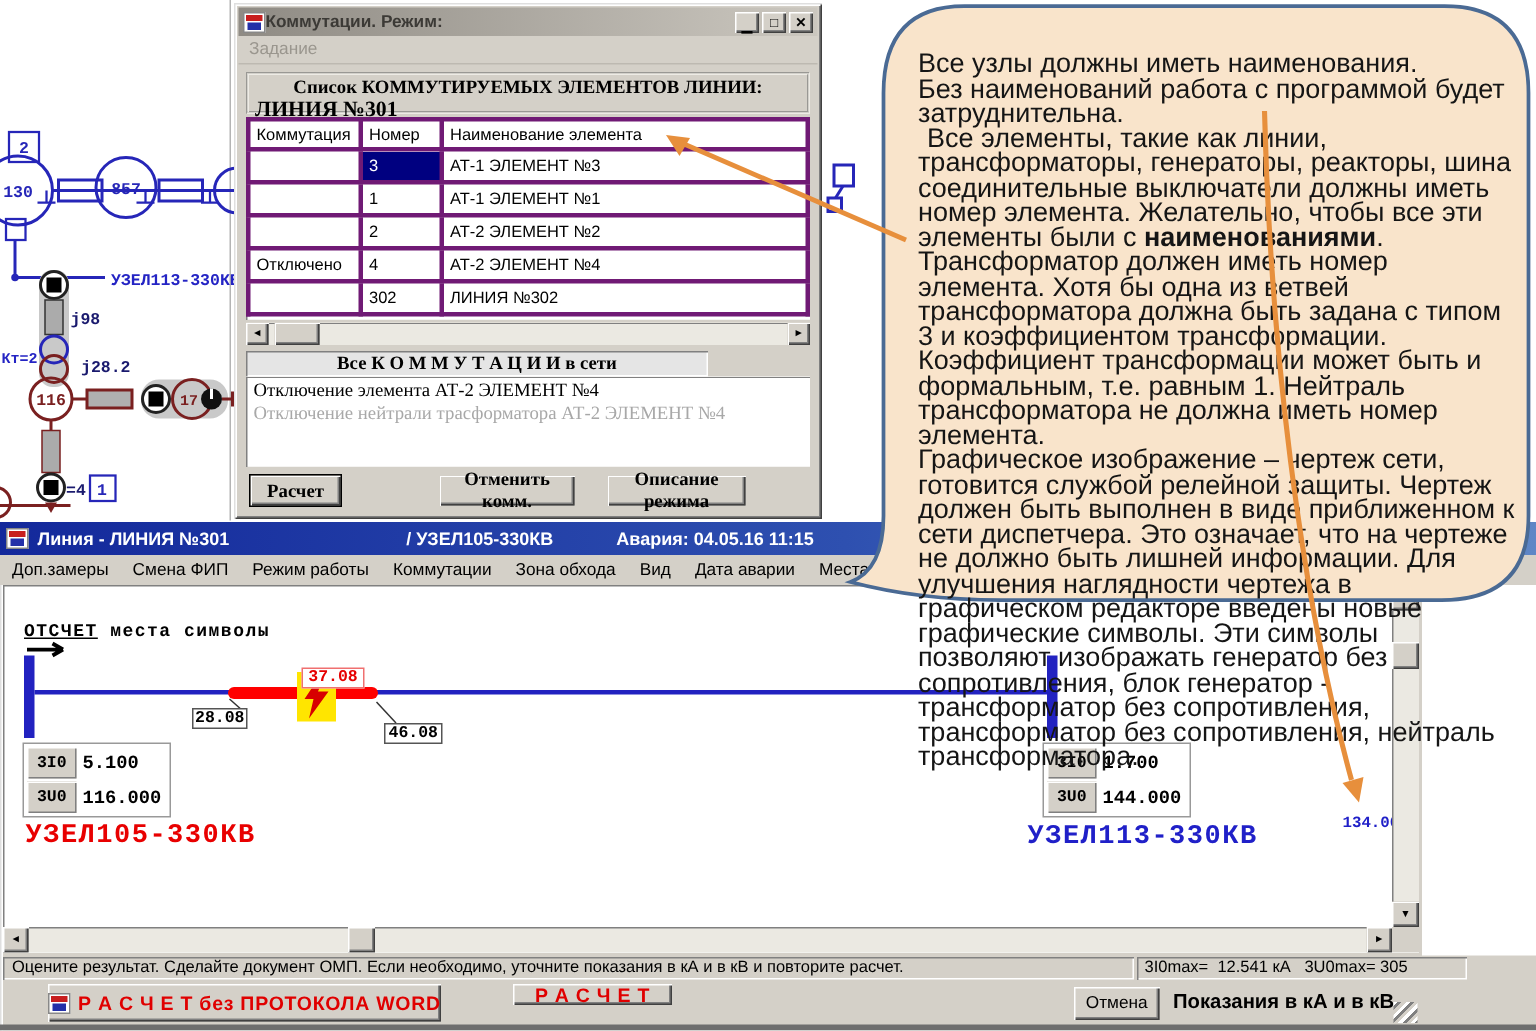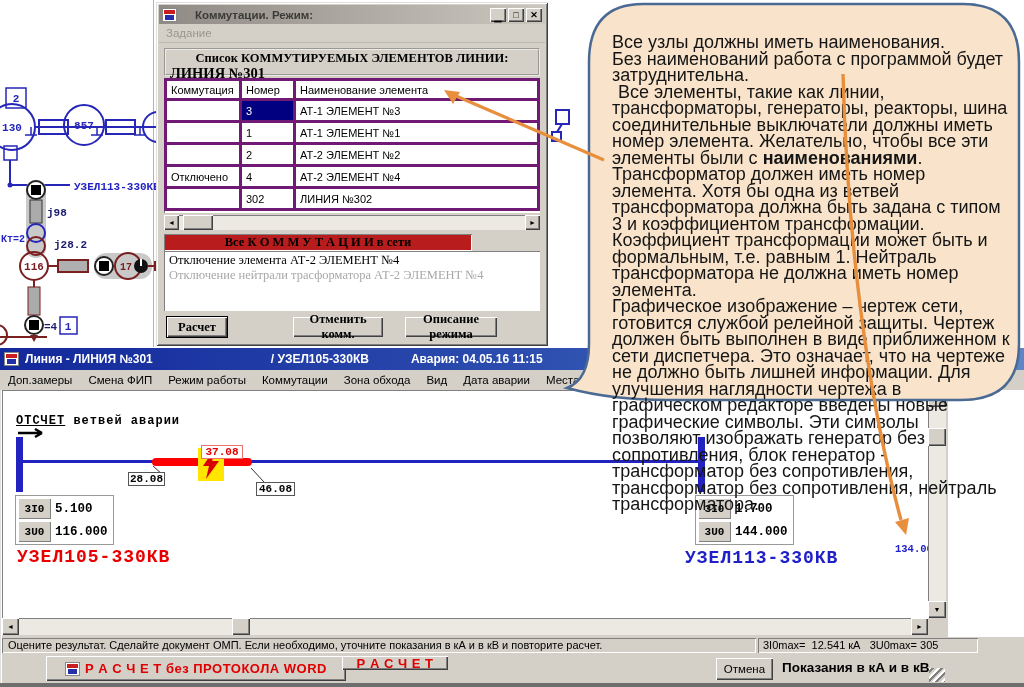--- a/index.html
+++ b/index.html
@@ -15,21 +15,21 @@
   
   #bg-vline { left:153px; top:0; width:1px; height:347px; background:#B4B4B4; }
 
   
   #dlg { left:156px; top:2px; width:392px; height:344px; background:#D4D0C8; z-index:3;
     box-shadow: inset 1px 1px 0 #DFDFDF, inset -1px -1px 0 #404040,
                 inset 2px 2px 0 #fff, inset -2px -2px 0 #808080; }
   #dlg-title { left:3px; top:3px; width:386px; height:19px;
     background:linear-gradient(90deg,#8F8B84,#CBC7BF);
     display:flex; align-items:center; padding:0 3px; }
-  #dlg-title .cap { font-size:11.5px; font-weight:bold; color:#3C3A36; margin-left:18px; flex:1;
+  #dlg-title .cap { font-size:11.5px; font-weight:bold; color:#3C3A36; margin-left:0; flex:1;
     white-space:nowrap; overflow:hidden; }
   .winbtn { width:16px; height:14px; margin-left:2px; font-size:9px; font-weight:bold;
     color:#000; line-height:12px; }
   .appicon { width:15px; height:14px; background:#fff; border:1px solid #888; position:relative; flex:none; }
   .appicon::before { content:""; position:absolute; left:1px; top:1px; width:11px; height:4px; background:#C81E1E; }
   .appicon::after  { content:""; position:absolute; left:2px; bottom:1px; width:9px; height:5px; background:#2430A8; }
   #dlg-menubar { left:3px; top:22px; width:386px; height:19px; background:#D4D0C8;
     display:flex; align-items:center; border-bottom:1px solid #bdb9b1; }
   #dlg-menubar span { font-size:11.5px; color:#9A968E; padding:0 7px; }
   .groove { border:2px groove #EDEBE5; }
@@ -42,21 +42,21 @@
   #dlg-table table { border-collapse:collapse; width:100%; table-layout:fixed; }
   #dlg-table td,#dlg-table th { border:3px solid #701a75; font-size:11px; font-weight:normal;
     text-align:left; padding:0 4px; height:20px; white-space:nowrap; overflow:hidden; }
   #dlg-table tbody td { height:22px; }
   #dlg-table .c1{width:75px;} #dlg-table .c2{width:54px;}
   #dlg-table td.sel { background:#000080; color:#fff; }
   .hscroll { height:15px; background:#EBE9E2; display:flex; align-items:stretch;
     box-shadow: inset 0 1px 0 #808080; }
   .sbtn { width:15px; flex:none; font-size:7px; color:#000; }
   .sthumb { width:30px; flex:none; margin-left:4px; }
-  #comm-hdr { left:8px; top:232px; width:308px; height:17px; background:#b91c1c;
+  #comm-hdr { left:8px; top:232px; width:308px; height:17px; background:#e5e5e5;
     text-align:center; font-family:"Liberation Serif",serif; font-weight:bold; font-size:12.5px;
     line-height:17px; }
   #comm-list { left:8px; top:249px; width:376px; height:60px; background:#fff; padding:2px 5px; }
   #comm-list div { font-family:"Liberation Serif",serif; font-size:12.5px; line-height:15px;
     white-space:nowrap; overflow:hidden; }
   #comm-list .muted { color:#A8A8A8; }
   .dlgbtn { position:absolute; height:20px; font-family:"Liberation Serif",serif;
     font-weight:bold; font-size:12.5px; }
   #btn-calc { left:10px; top:314px; width:62px; height:22px; border:1px solid #000; }
   #btn-cancel-comm { left:137px; top:315px; width:90px; }
@@ -115,21 +115,21 @@
   #hscroll-main { left:0; top:228px; width:926px; height:17px; box-shadow:inset 0 1px 0 #808080;
     display:flex; }
   #sb-corner { left:926px; top:228px; width:18px; height:17px; background:#D4D0C8; }
   .tri { font-size:7px; line-height:1; color:#000; }
 
   #status-left { left:2px; top:290px; width:754px; height:15px; background:#D4D0C8;
     font-size:11px; line-height:15px; padding-left:6px; white-space:nowrap; overflow:hidden; }
   #status-right { left:758px; top:290px; width:220px; height:15px; background:#D4D0C8;
     font-size:11px; line-height:15px; padding-left:5px; white-space:pre; overflow:hidden; }
   .redtxt { color:#E00000; font-weight:bold; font-size:13px; letter-spacing:.5px; white-space:pre; }
-  #b-calcword { left:46px; top:308px; width:300px; height:25px; }
+  #b-calcword { left:32px; top:308px; width:262px; height:25px; }
   #b-calc { left:342px; top:308px; width:106px; height:14px; }
   #b-cancel { left:716px; top:310px; width:57px; height:22px; font-size:11.5px; }
   #units-note { left:782px; top:312px; font-size:13.5px; font-weight:bold; white-space:nowrap; }
   #grip { left:929px; top:320px; width:16px; height:14px;
     background:repeating-linear-gradient(135deg,#fff 0 2px,#808080 2px 4px,#D4D0C8 4px 6px); }
   #bottom-strip { left:0; top:335px; width:1024px; height:4px; background:#6E6E6E; }
 
   #arrows { left:0; top:0; width:1024px; height:687px; z-index:9; pointer-events:none; }
 </style>
 </head>
@@ -304,21 +304,21 @@
       <span>Зона обхода</span>
       <span>Вид</span>
       <span>Дата аварии</span>
       <span>Места аварий</span>
       <span>З</span>
     </div>
     <div class="abs" id="mw-white-right"></div>
 
     <div class="abs" id="mw-client">
       <div class="abs mono" id="otschet">
-        <span class="w">ОТСЧЕТ</span><span> ветвей аварии</span>
+        <span class="w">ОТСЧЕТ</span><span> места символы</span>
       </div>
       <svg class="abs" style="left:0;top:0" width="944" height="245">
         <path d="M16,43 H40 M40,43 L33,39 M40,43 L33,47" stroke="#000" stroke-width="2.5" fill="none"></path>
         <line x1="160" y1="84" x2="151" y2="76" stroke="#333" stroke-width="1"></line>
         <line x1="262" y1="92" x2="249" y2="78" stroke="#333" stroke-width="1"></line>
       </svg>
       <div class="abs bus" style="left:14px;top:47px"></div>
       <div class="abs" id="mainline"></div>
       <div class="abs bus" style="left:696px;top:47px"></div>
       <div class="abs" id="redseg"></div>

